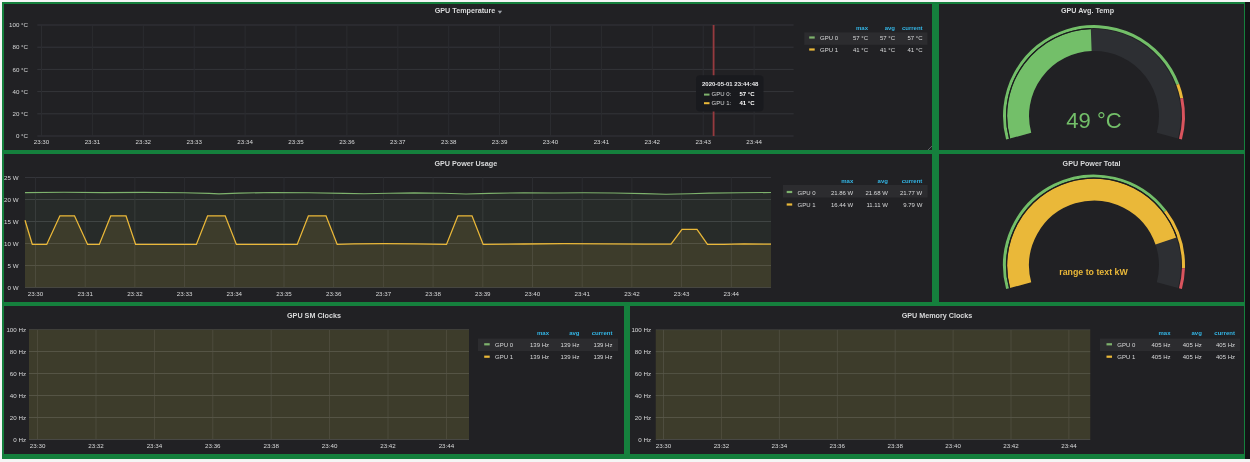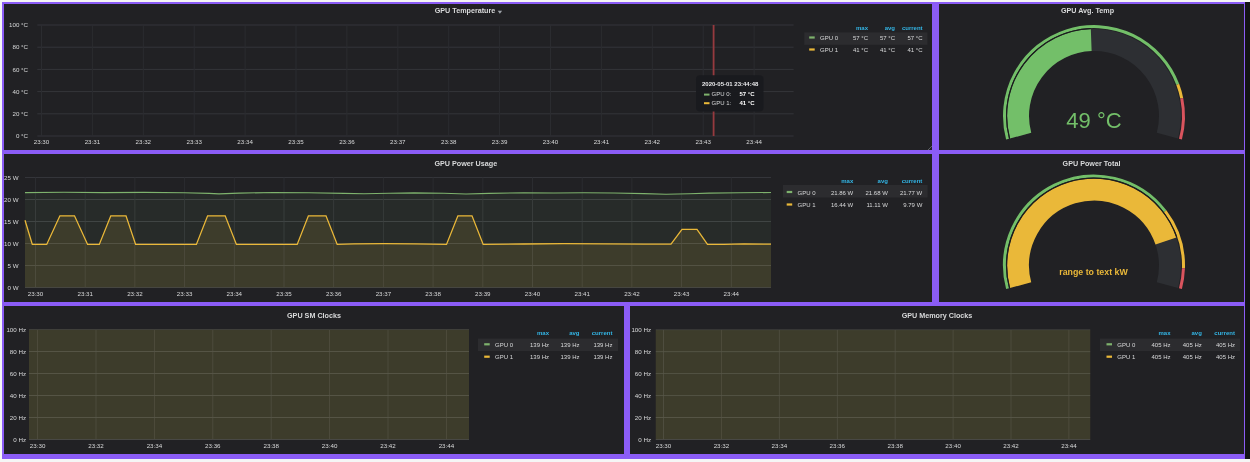--- a/index.html
+++ b/index.html
@@ -1,14 +1,14 @@
 <!DOCTYPE html>
 <html><head><meta charset="utf-8"><title>d</title><style>
 html,body{margin:0;padding:0;background:#ffffff;}
-#frame{position:relative;width:1250px;height:462px;background:#8b5cf6;font-family:"Liberation Sans",sans-serif;overflow:hidden;}
+#frame{position:relative;width:1250px;height:462px;background:#15803d;font-family:"Liberation Sans",sans-serif;overflow:hidden;}
 #frame svg{position:absolute;display:block;font-family:"Liberation Sans",sans-serif;}
 .strip{position:absolute;}
 </style></head><body>
 <div id="frame">
 <svg style="left:4px;top:4px" width="928" height="146">
 <rect width="928" height="146" fill="#212124"></rect>
 <text x="461" y="9" font-size="7.2px" text-anchor="middle" fill="#d8d9da" font-weight="bold">GPU Temperature</text>
 <path d="M493.7,6.8 L498.1,6.8 L495.9,9.8 Z" fill="#9fa4aa"></path>
 <g stroke="#34353a" stroke-width="1">
         <line x1="33.3" y1="21.0" x2="789.6" y2="21.0"></line>

